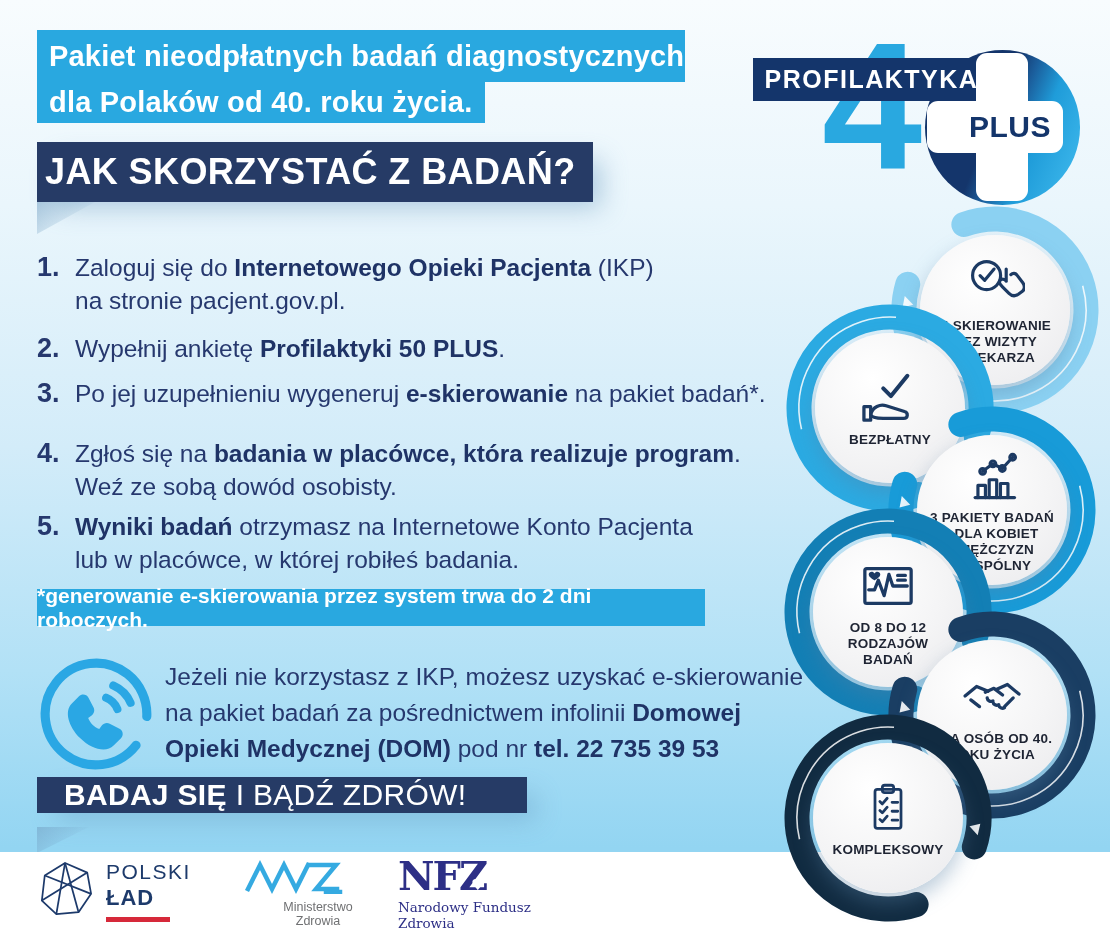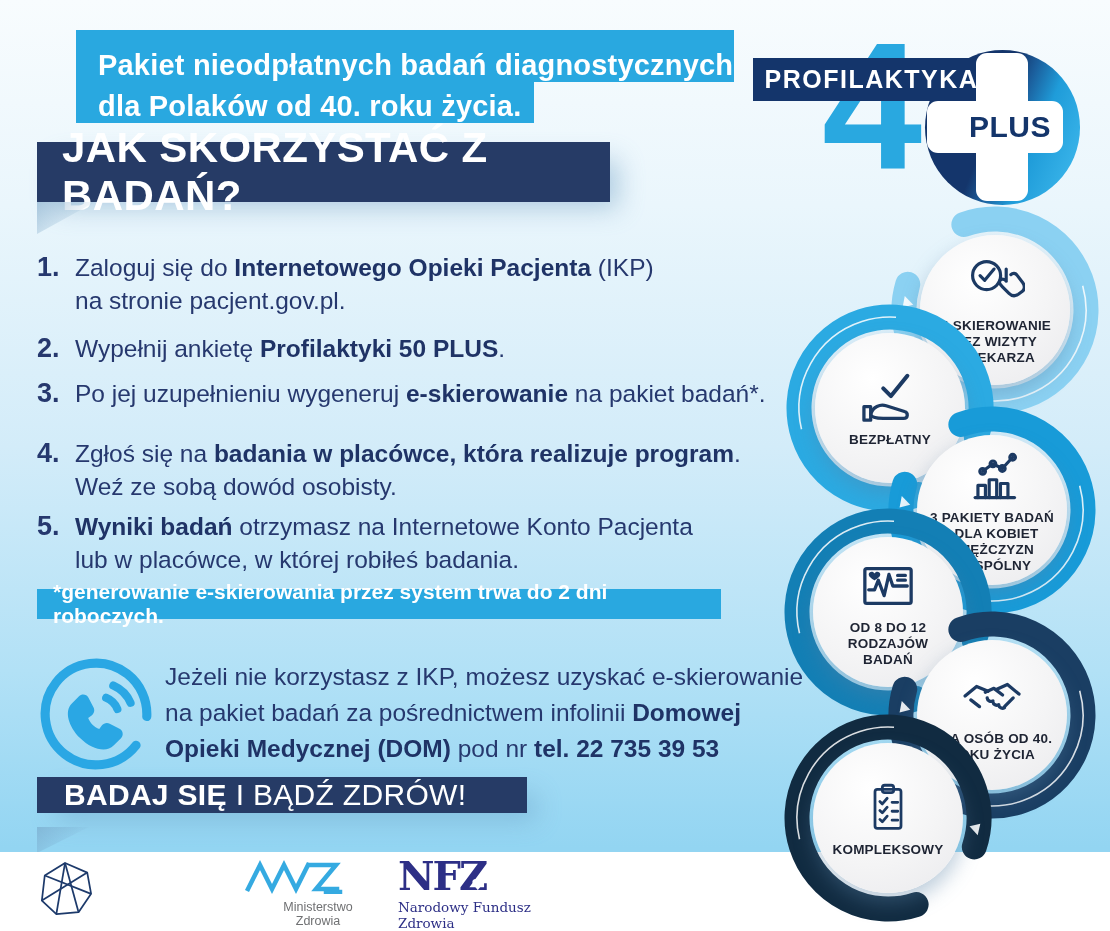--- a/index.html
+++ b/index.html
@@ -3,40 +3,40 @@
 <meta charset="utf-8">
 <style>
   html,body{margin:0;padding:0;background:#dfeef7;}
   .page{
     position:relative;width:1110px;height:931px;overflow:hidden;
     font-family:"Liberation Sans",sans-serif;
     background:linear-gradient(180deg,#f8fcfe 0%,#eaf6fc 22%,#d3ecf9 48%,#b2e1f6 72%,#93d5f2 91%);
   }
   
   .cyan-line{position:absolute;left:37px;background:#29a8e0;color:#fff;font-weight:700;
-    padding-left:22px;display:flex;align-items:flex-end;font-size:29px;letter-spacing:.2px;margin-left:39px;}
+    padding-left:12px;display:flex;align-items:center;font-size:29px;letter-spacing:.2px;}
   .cyan-line1{top:30px;width:636px;height:52px;}
   .cyan-line2{top:82px;width:436px;height:41px;}
   .navy-banner{position:absolute;left:37px;background:#263b66;color:#fff;display:flex;align-items:center;
     box-shadow:14px 12px 26px -6px rgba(100,150,190,.45);}
-  .how-banner{top:142px;width:548px;height:60px;font-size:42px;font-weight:800;padding-left:25px;letter-spacing:.4px;}
+  .how-banner{top:142px;width:548px;height:60px;font-size:36px;font-weight:800;padding-left:8px;letter-spacing:.4px;}
   .cta-banner{top:777px;width:463px;height:36px;font-size:30px;padding-left:27px;letter-spacing:.3px;}
   .cta-banner .b{font-weight:800;margin-right:9px;}
   .cta-banner .r{font-weight:400;}
   .fold{position:absolute;background:linear-gradient(135deg,rgba(115,160,195,.55),rgba(170,210,235,0) 75%);
     clip-path:polygon(0 0,100% 0,0 100%);}
   
   .steps{position:absolute;left:37px;top:0;width:760px;}
   .step{position:absolute;display:flex;color:#26386e;}
   .step-num{font-size:27px;font-weight:800;width:38px;flex:0 0 38px;line-height:33px;}
   .step-text{font-size:24.5px;line-height:33px;white-space:pre-line;}
   .step-text .b{font-weight:700;color:#1f3366;}
   
-  .note-bar{position:absolute;left:37px;top:589px;width:668px;height:30px;background:#29a8e0;color:#fff;
-    font-size:21px;font-weight:700;display:flex;align-items:center;padding-left:16px;}
+  .note-bar{position:absolute;left:37px;top:589px;width:668px;height:37px;background:#29a8e0;color:#fff;
+    font-size:21px;font-weight:700;display:flex;align-items:center;}
   .phone-wrap{position:absolute;left:35px;top:653px;width:122px;height:122px;}
   .hotline{position:absolute;left:165px;top:659px;width:655px;font-size:24.5px;line-height:36px;
     color:#26386e;white-space:pre-line;}
   .hotline .b{font-weight:700;color:#1f3366;}
   
   .footer{position:absolute;left:0;top:852px;width:1110px;height:79px;background:#ffffff;}
   .pl-logo{position:absolute;left:38px;top:860px;display:flex;}
   .pl-text{margin-left:12px;color:#1d3a6b;}
   .pl-l1{font-size:21px;letter-spacing:1.5px;font-weight:500;}
   .pl-l2{font-size:22px;font-weight:800;letter-spacing:1px;margin-top:1px;}
@@ -150,20 +150,25 @@
   <div class="pl-logo">
     <svg width="56" height="58" viewBox="0 0 58 58">
       <g fill="none" stroke="#1d3a6b" stroke-width="1.8" stroke-linejoin="round">
         <polygon points="28,2 51,12 55,34 42,53 19,55 4,41 7,15"></polygon>
         <polyline points="28,2 42,53"></polyline>
         <polyline points="4,41 51,12"></polyline>
         <polyline points="7,15 55,34"></polyline>
         <polyline points="28,2 19,55"></polyline>
       </g>
     </svg>
+    <div class="pl-text">
+      <div class="pl-l1">POLSKI</div>
+      <div class="pl-l2">ŁAD</div>
+      <div class="pl-flag"></div>
+    </div>
   </div>
 
   <div class="mz-logo">
     <svg width="108" height="36" viewBox="0 0 108 36">
       <g fill="none" stroke="#35aae1" stroke-width="4.5" stroke-linecap="square">
         <polyline points="4,31 16,7 28,31 40,7 52,31 64,7"></polyline>
         <polyline points="66,7 92,7 72,31 93,31"></polyline>
         <line x1="82" y1="34" x2="96" y2="34"></line>
       </g>
     </svg>

